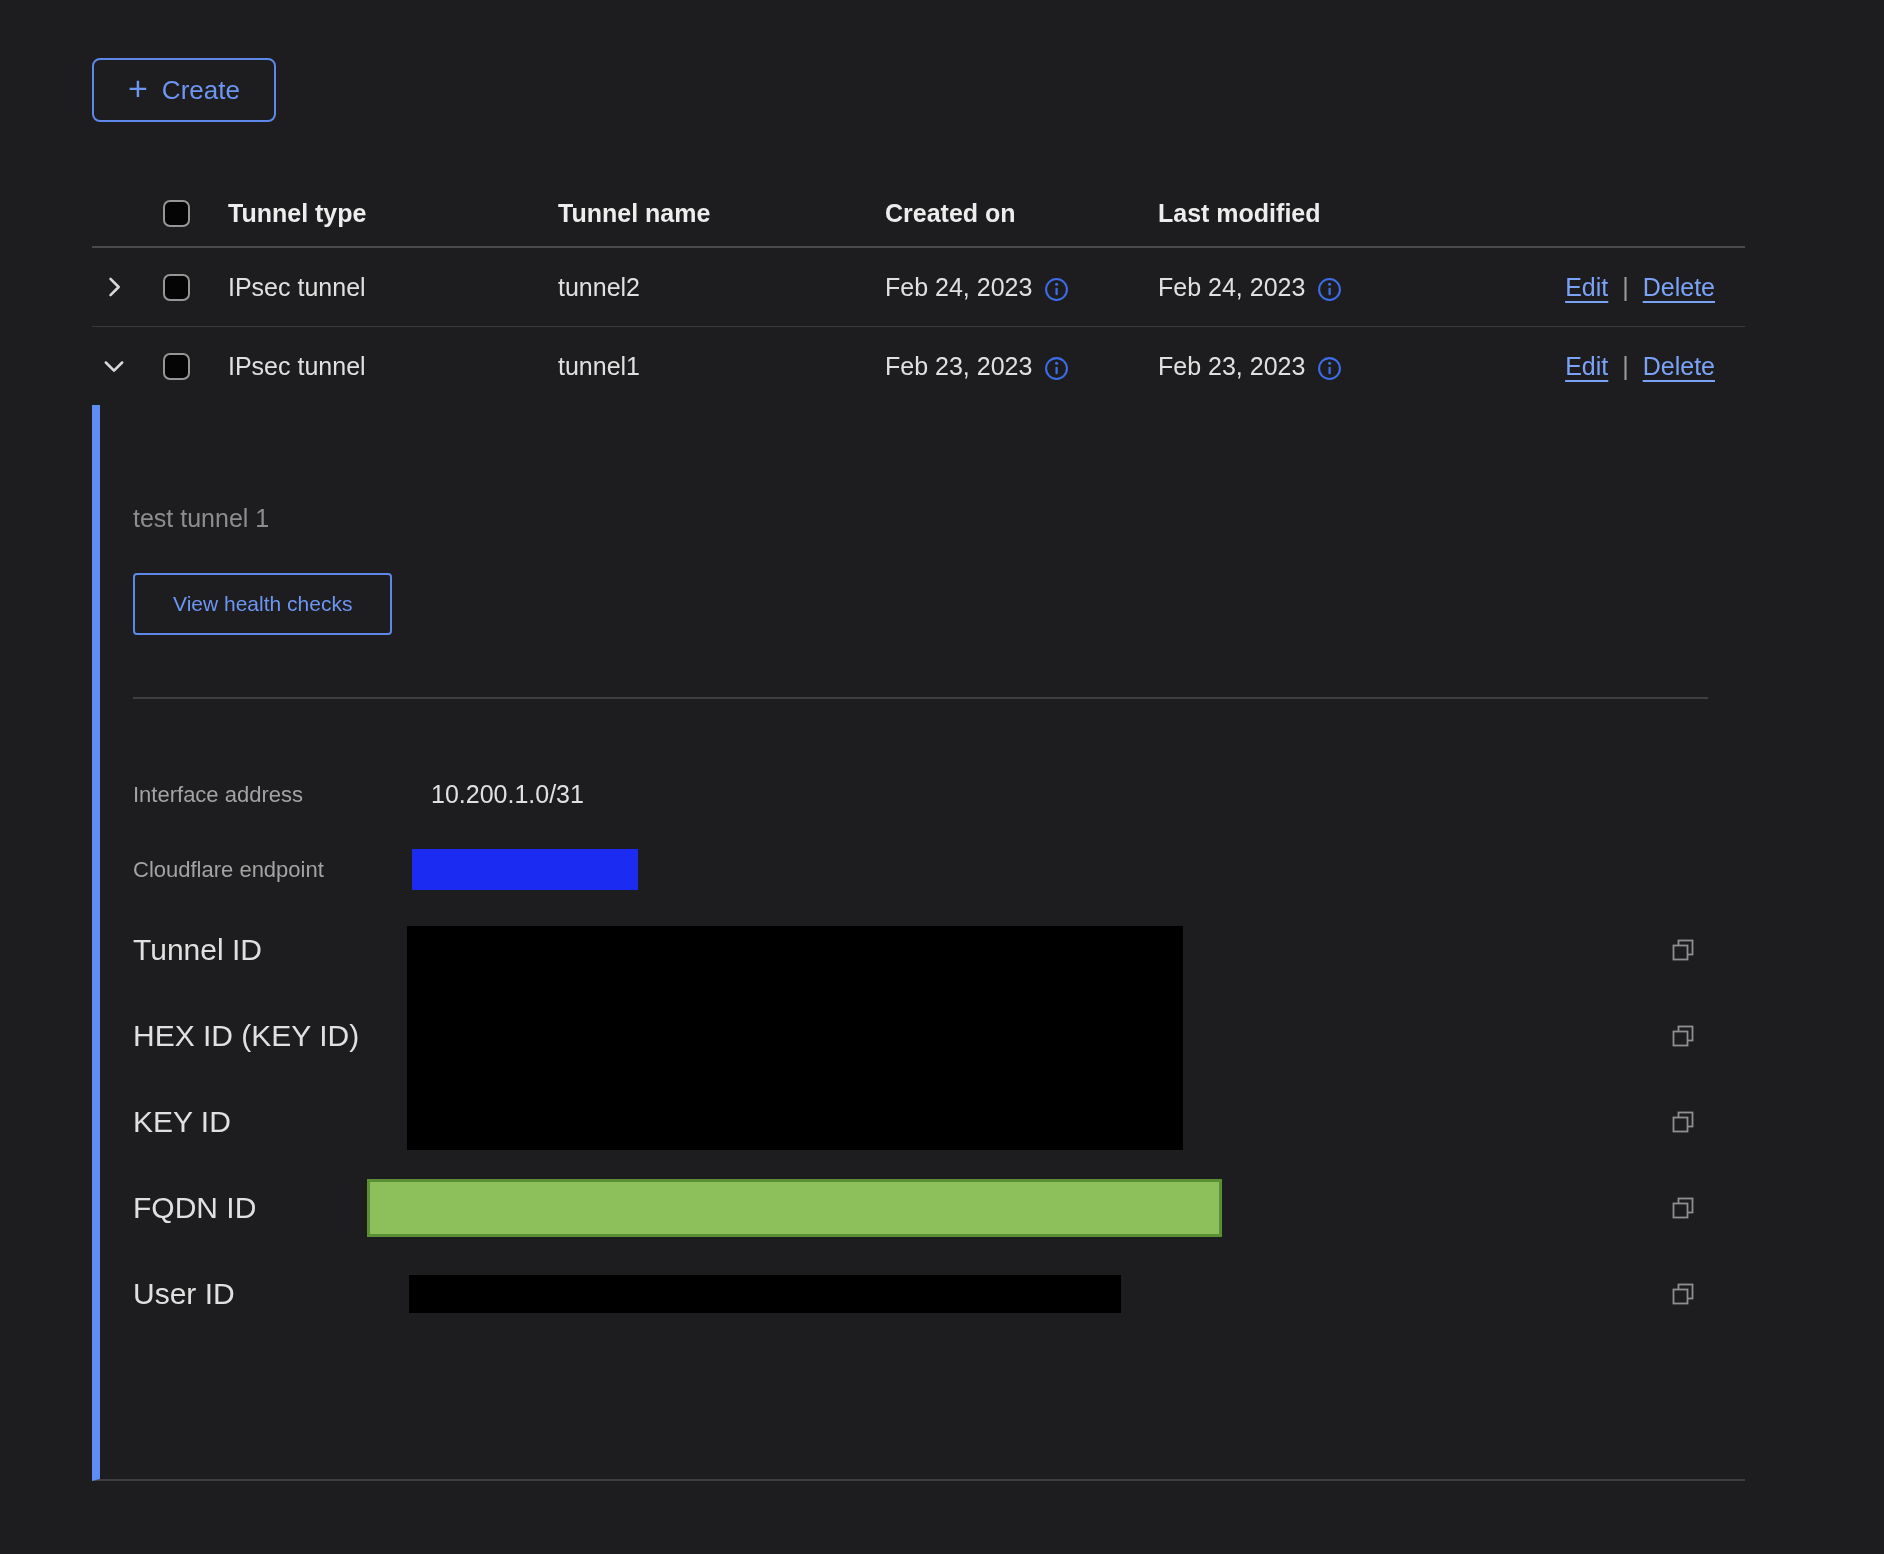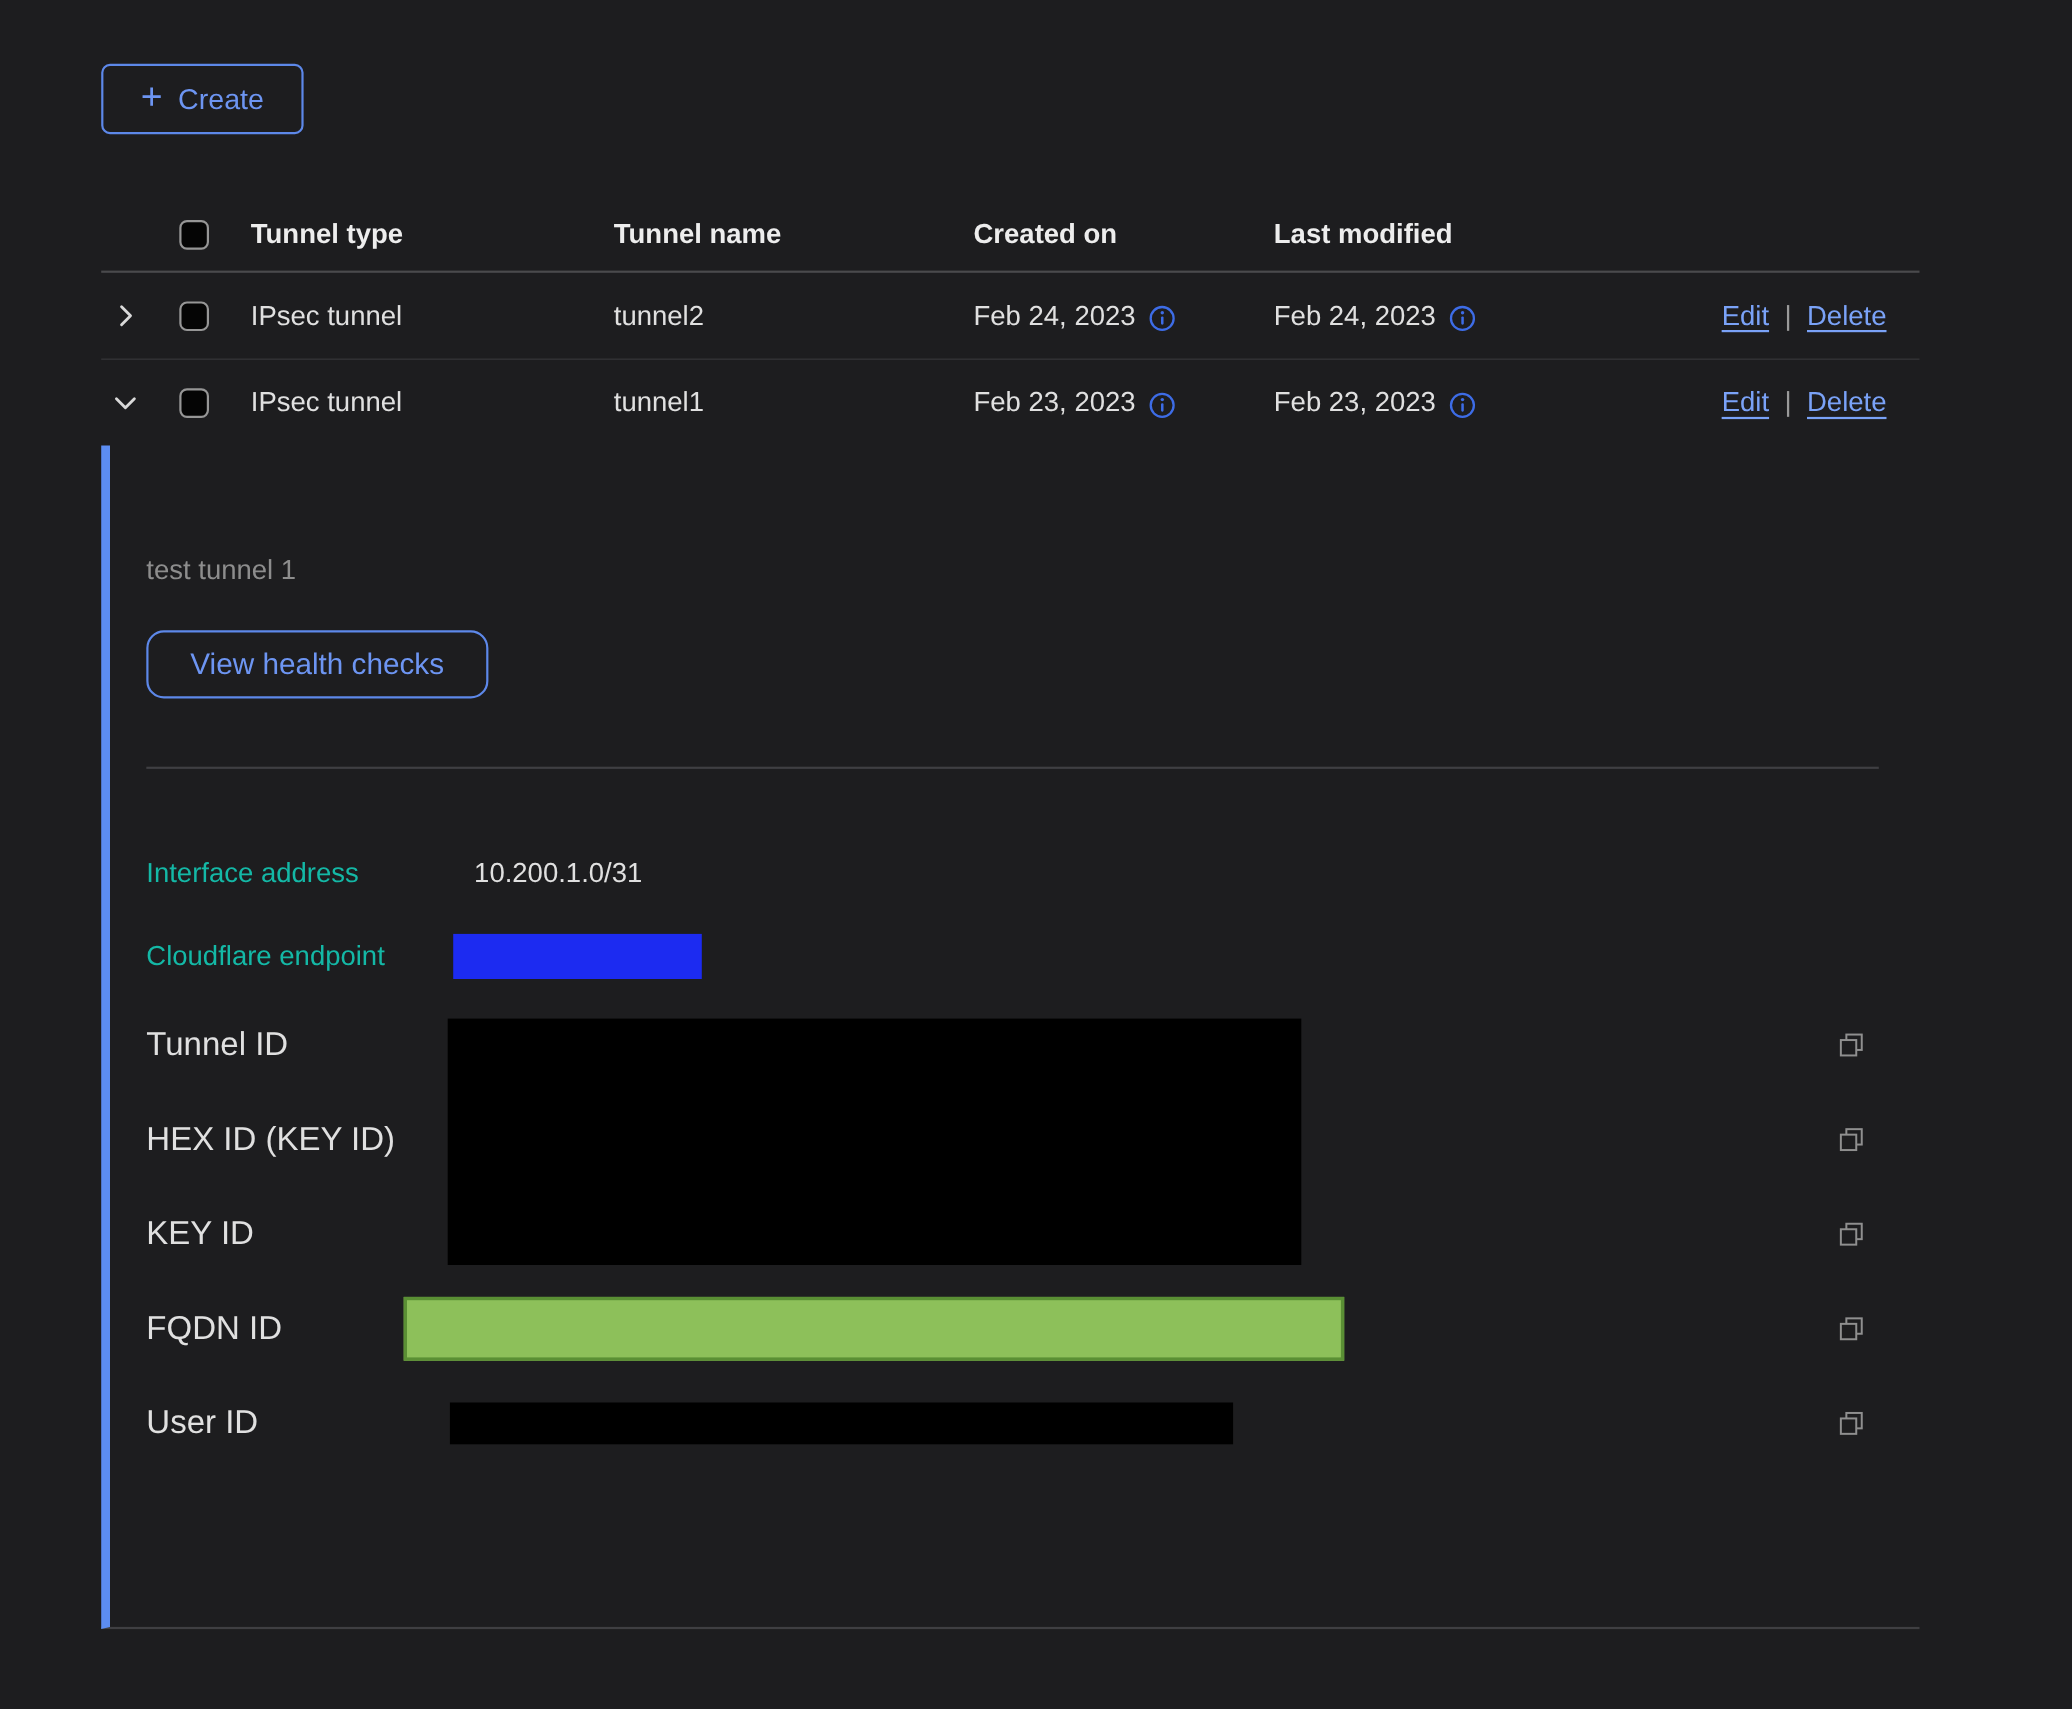--- a/index.html
+++ b/index.html
@@ -50,28 +50,28 @@
   
   .panel {
     box-sizing:border-box; height:1076px;
     border-left:8px solid #5c8df2; border-bottom:2px solid #3f3f42;
     padding:44px 0 0 33px;
   }
   .desc-label { font-size:25px; font-weight:600; color:#ececec; line-height:30px; }
   .desc-value { margin-top:54px; font-size:25px; color:#8d8d8d; line-height:30px; }
   .health-btn {
     margin-top:40px; height:62px; padding:0 38px;
-    background:transparent; border:2px solid #5d88e9; border-radius:16px;
-    color:#6d95f2; font-size:27px; font-family:inherit; cursor:pointer;
+    background:transparent; border:2px solid #5d88e9; border-radius:4px;
+    color:#6d95f2; font-size:21px; font-family:inherit; cursor:pointer;
   }
   .hr { margin-top:62px; width:1575px; height:2px; background:#3f3f42; }
 
   .kv-section { margin-top:58px; }
   .kv-row { height:75px; display:flex; align-items:center; }
-  .kv-label { flex:none; width:279px; font-size:25px; color:#14b8a6; }
+  .kv-label { flex:none; width:279px; font-size:22px; color:#a3a3a3; }
   .kv-value { font-size:25px; color:#e0e0e0; margin-left:19px; }
   .block { display:inline-block; flex:none; }
   .block-red  { width:248px; height:46px; background:#ad3520; }
   .block-blue { width:226px; height:41px; background:#1c2bf1; }
 
   .id-section { position:relative; width:1612px; }
   .id-row {
     height:86px; box-sizing:border-box; padding-right:49px;
     display:flex; align-items:center; justify-content:space-between;
   }

